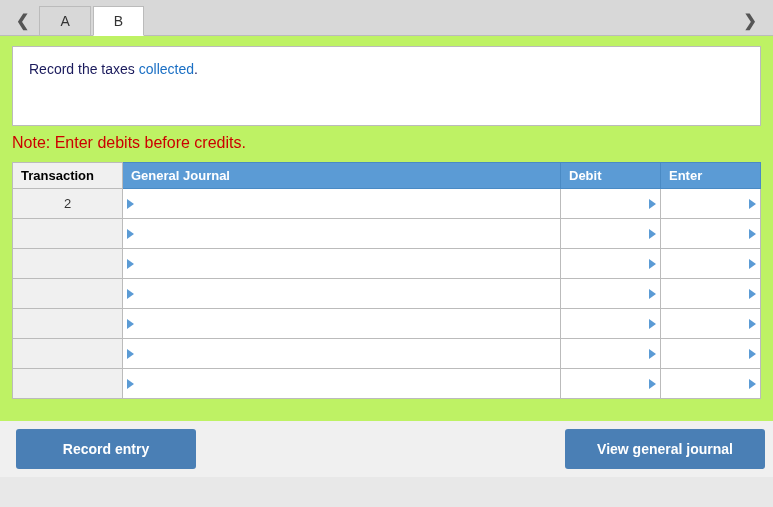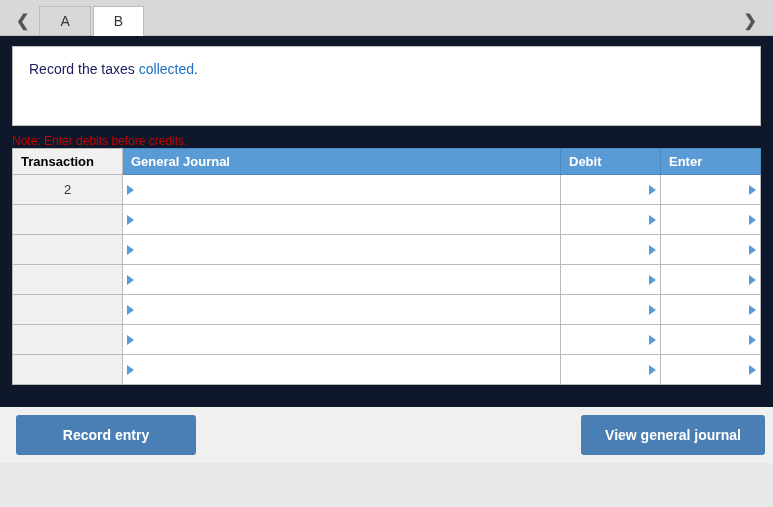--- a/index.html
+++ b/index.html
@@ -41,21 +41,21 @@
     }
     .tab.active {
       background: #fff;
       border-bottom: 1px solid #fff;
       margin-bottom: -1px;
       z-index: 1;
     }
 
     
     .main-content {
-      background: #0f172a;
+      background: #bef264;
       padding: 10px 12px;
     }
 
     
     .instruction-box {
       background: #fff;
       border: 1px solid #bbb;
       padding: 14px 16px;
       margin-bottom: 8px;
       min-height: 80px;
@@ -64,21 +64,22 @@
       color: #1a1a5c;
       font-size: 14px;
     }
     .instruction-text .highlight {
       color: #1a6fc4;
     }
 
     
     .note-text {
       color: #cc0000;
-      font-size: 12px;
+      font-size: 16px;
+      margin-bottom: 10px;
     }
 
     
     .journal-table {
       width: 100%;
       border-collapse: collapse;
       margin-bottom: 12px;
     }
     .journal-table th {
       background: #5b9bd5;
@@ -160,21 +161,21 @@
       border-radius: 3px;
     }
     .btn-record {
       width: 180px;
       margin-left: 8px;
     }
     .btn-clear {
       width: 180px;
     }
     .btn-view {
-      width: 184px;
+      width: 200px;
     }
   </style>
 </head>
 <body>
 
 <div class="tab-bar">
   <button class="nav-arrow">❮</button>
   <div class="tab">A</div>
   <div class="tab active">B</div>
   <button class="nav-arrow" style="margin-left:auto;">❯</button>

